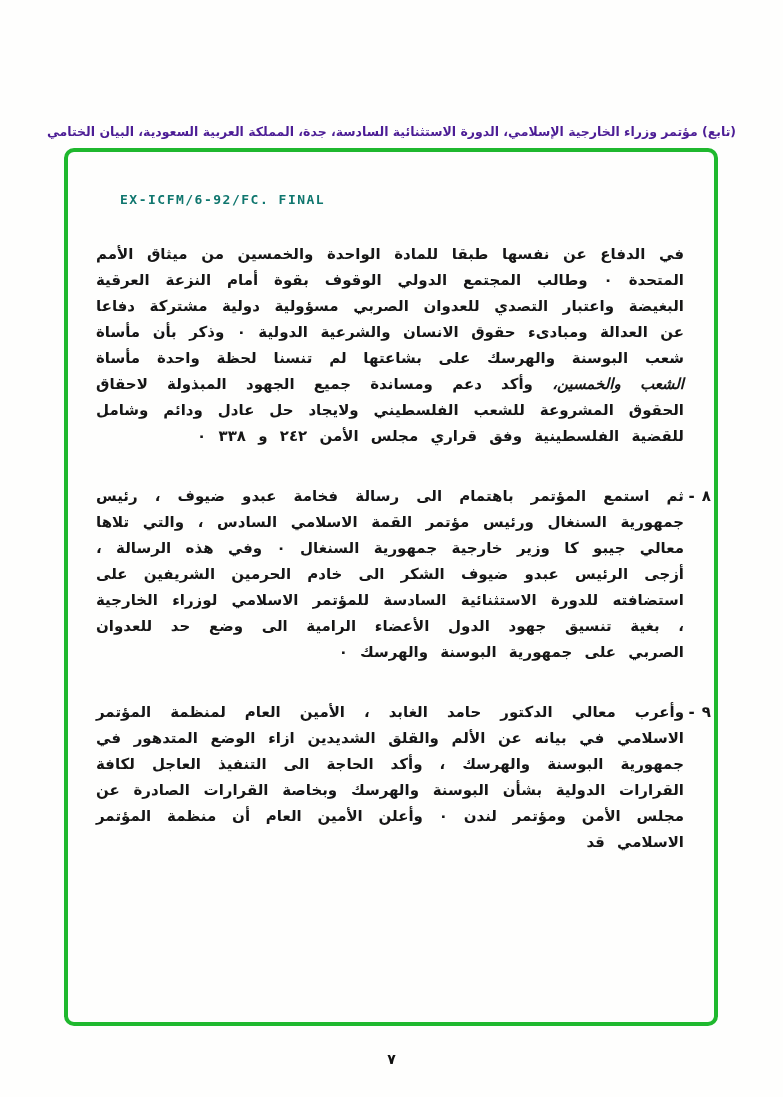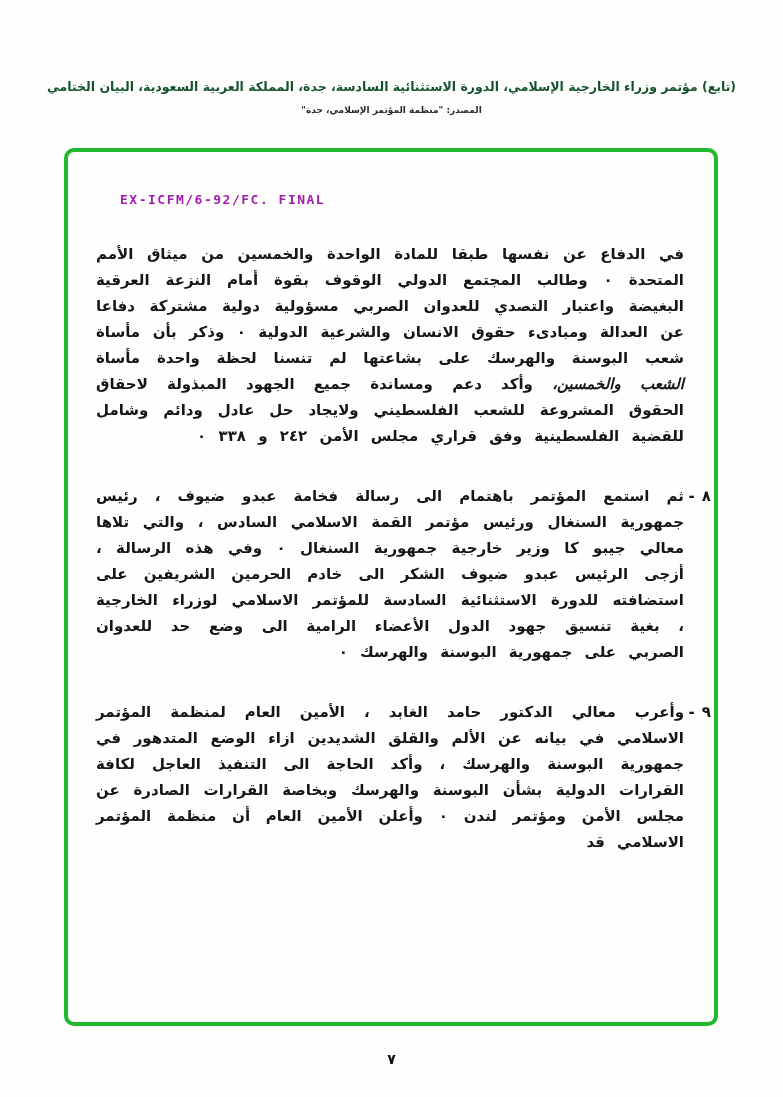--- a/index.html
+++ b/index.html
@@ -11,41 +11,41 @@
     position:relative;
     overflow:hidden;
   }
   .page { position:absolute; inset:0; background:#fefefd; }
 
   .header {
     position:absolute; top:78px; left:36px; right:36px;
     text-align:center; direction:rtl;
   }
   .doc-title {
-    font-size:12.5px; font-weight:bold; color:#14532d;
-    letter-spacing:0; line-height:1.5;
+    font-size:12.5px; font-weight:bold; color:#4c1d95;
+    letter-spacing:0; line-height:1.5;margin-top:45px;
   }
   .doc-source {
     margin-top:8px; font-size:9px; font-weight:bold; color:#2a2a2a;
   }
 
   .frame {
     position:absolute; left:64px; top:148px;
     width:654px; height:878px;
     border:4px solid var(--frame_green, #1fb82e);
     border-radius:10px;
     background:#fefefd;
     padding:40px 30px 0 28px;
     direction:rtl;
   }
   .ref-line {
     direction:ltr; text-align:left;
     font-family:"DejaVu Sans Mono", monospace;
     font-size:13px; font-weight:bold; letter-spacing:1.5px;
-    color:#a21caf;
+    color:#0f766e;
     margin:0 0 34px 24px;
   }
   .paragraph {
     position:relative;
     direction:rtl;
     text-align:justify;
     font-size:15px; font-weight:bold;
     line-height:26px;
     word-spacing:7px;
     color:#161616;

